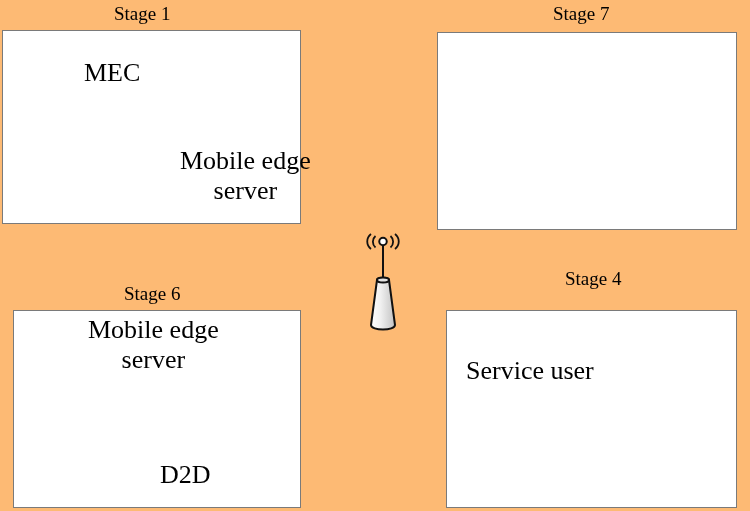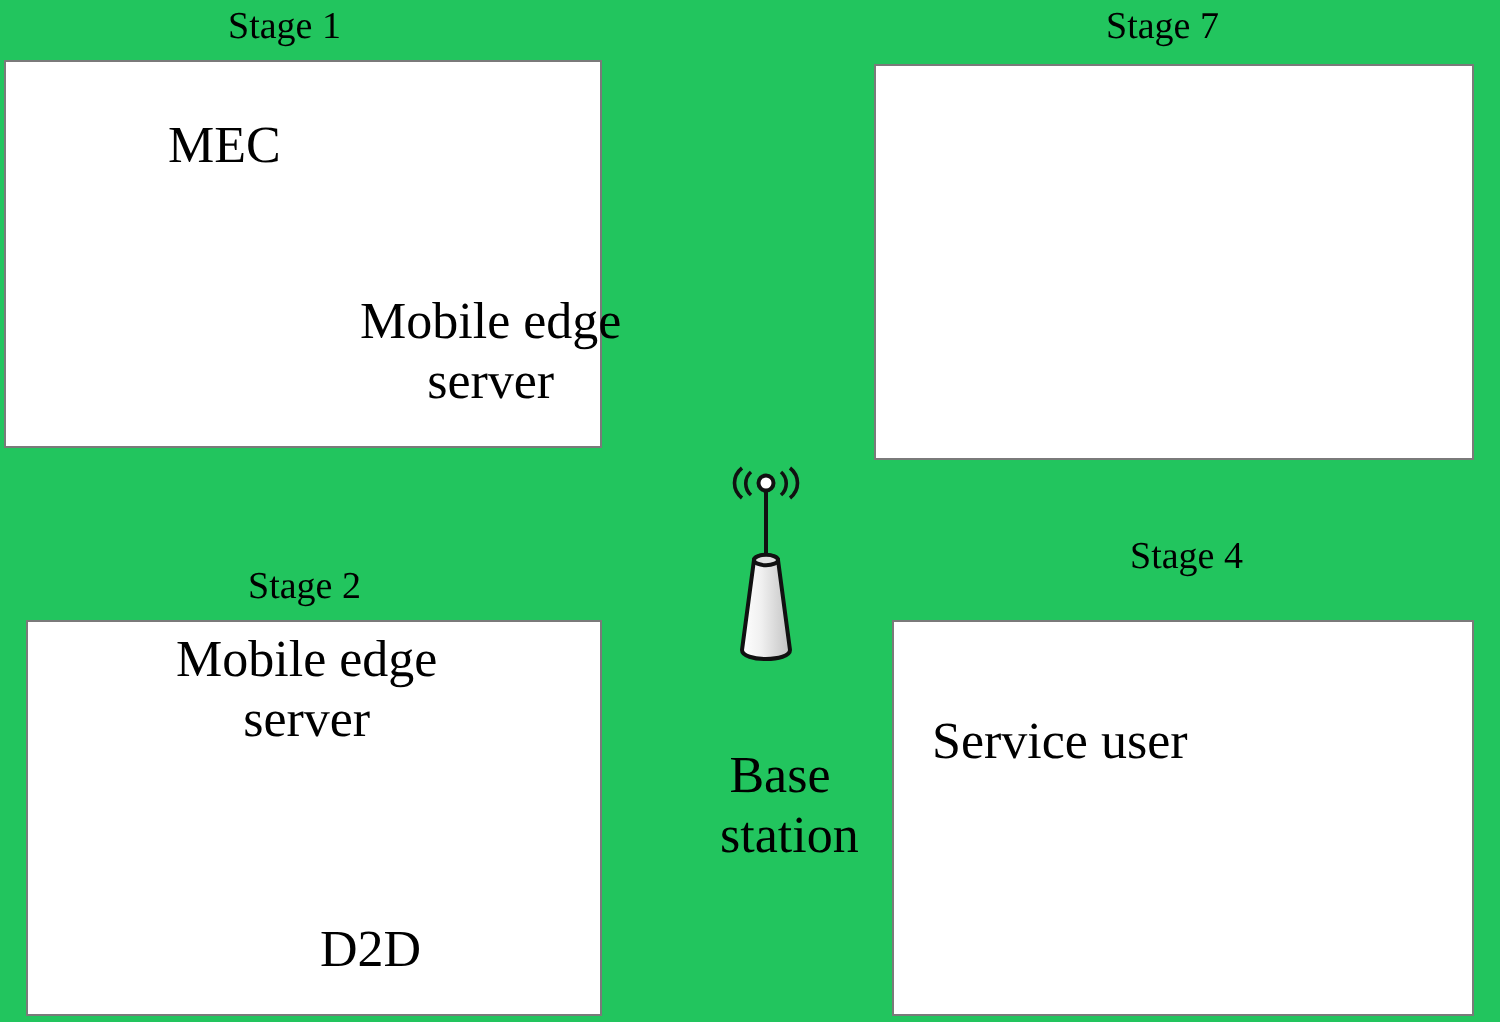--- a/index.html
+++ b/index.html
@@ -5,21 +5,21 @@
 <style>
   html, body {
     margin: 0;
     padding: 0;
     background: #ffffff;
   }
   #root {
     position: relative;
     width: 750px;
     height: 511px;
-    background: #22c55e;
+    background: #fdba74;
     font-family: "Liberation Serif", "DejaVu Serif", serif;
     overflow: hidden;
   }
   .panel {
     position: absolute;
     border: 1.6px solid #7a7a7a;
     background: #ffffff;
     box-sizing: border-box;
   }
   .stage-title {
@@ -252,36 +252,32 @@
       <line x1="680" y1="429" x2="622" y2="429" stroke="#000" stroke-width="2.2" marker-end="url(#ah)"></line>
     </g>
   </svg>
 
   <div class="panel" style="left:2px; top:30px; width:299px; height:194px;"></div>
   <div class="panel" style="left:13px; top:310px; width:288px; height:198px;"></div>
   <div class="panel" style="left:437px; top:32px; width:300px; height:198px;"></div>
   <div class="panel" style="left:446px; top:310px; width:291px; height:198px;"></div>
 
   <div class="stage-title" style="left:114px; top:3px;">Stage 1</div>
-  <div class="stage-title" style="left:124px; top:283px;">Stage 2</div>
+  <div class="stage-title" style="left:124px; top:283px;">Stage 6</div>
   <div class="stage-title" style="left:553px; top:3px;">Stage 7</div>
   <div class="stage-title" style="left:565px; top:268px;">Stage 4</div>
 
   <div class="lbl" style="left:84px; top:58px;">MEC</div>
   <div class="lbl two-line" style="left:180px; top:146px;">
     <span>Mobile edge</span><br>
     <span>server</span>
   </div>
 
   <div class="lbl two-line" style="left:88px; top:315px;">
     <span>Mobile edge</span><br>
     <span>server</span>
   </div>
   <div class="lbl" style="left:160px; top:460px;">D2D</div>
 
   <div class="lbl" style="left:466px; top:356px;">Service user</div>
 
-  <div class="lbl two-line" style="left:360px; top:373px; width:60px;">
-    <span>Base</span><br>
-    <span>station</span>
-  </div>
 
 </div>
 
 </body></html>

